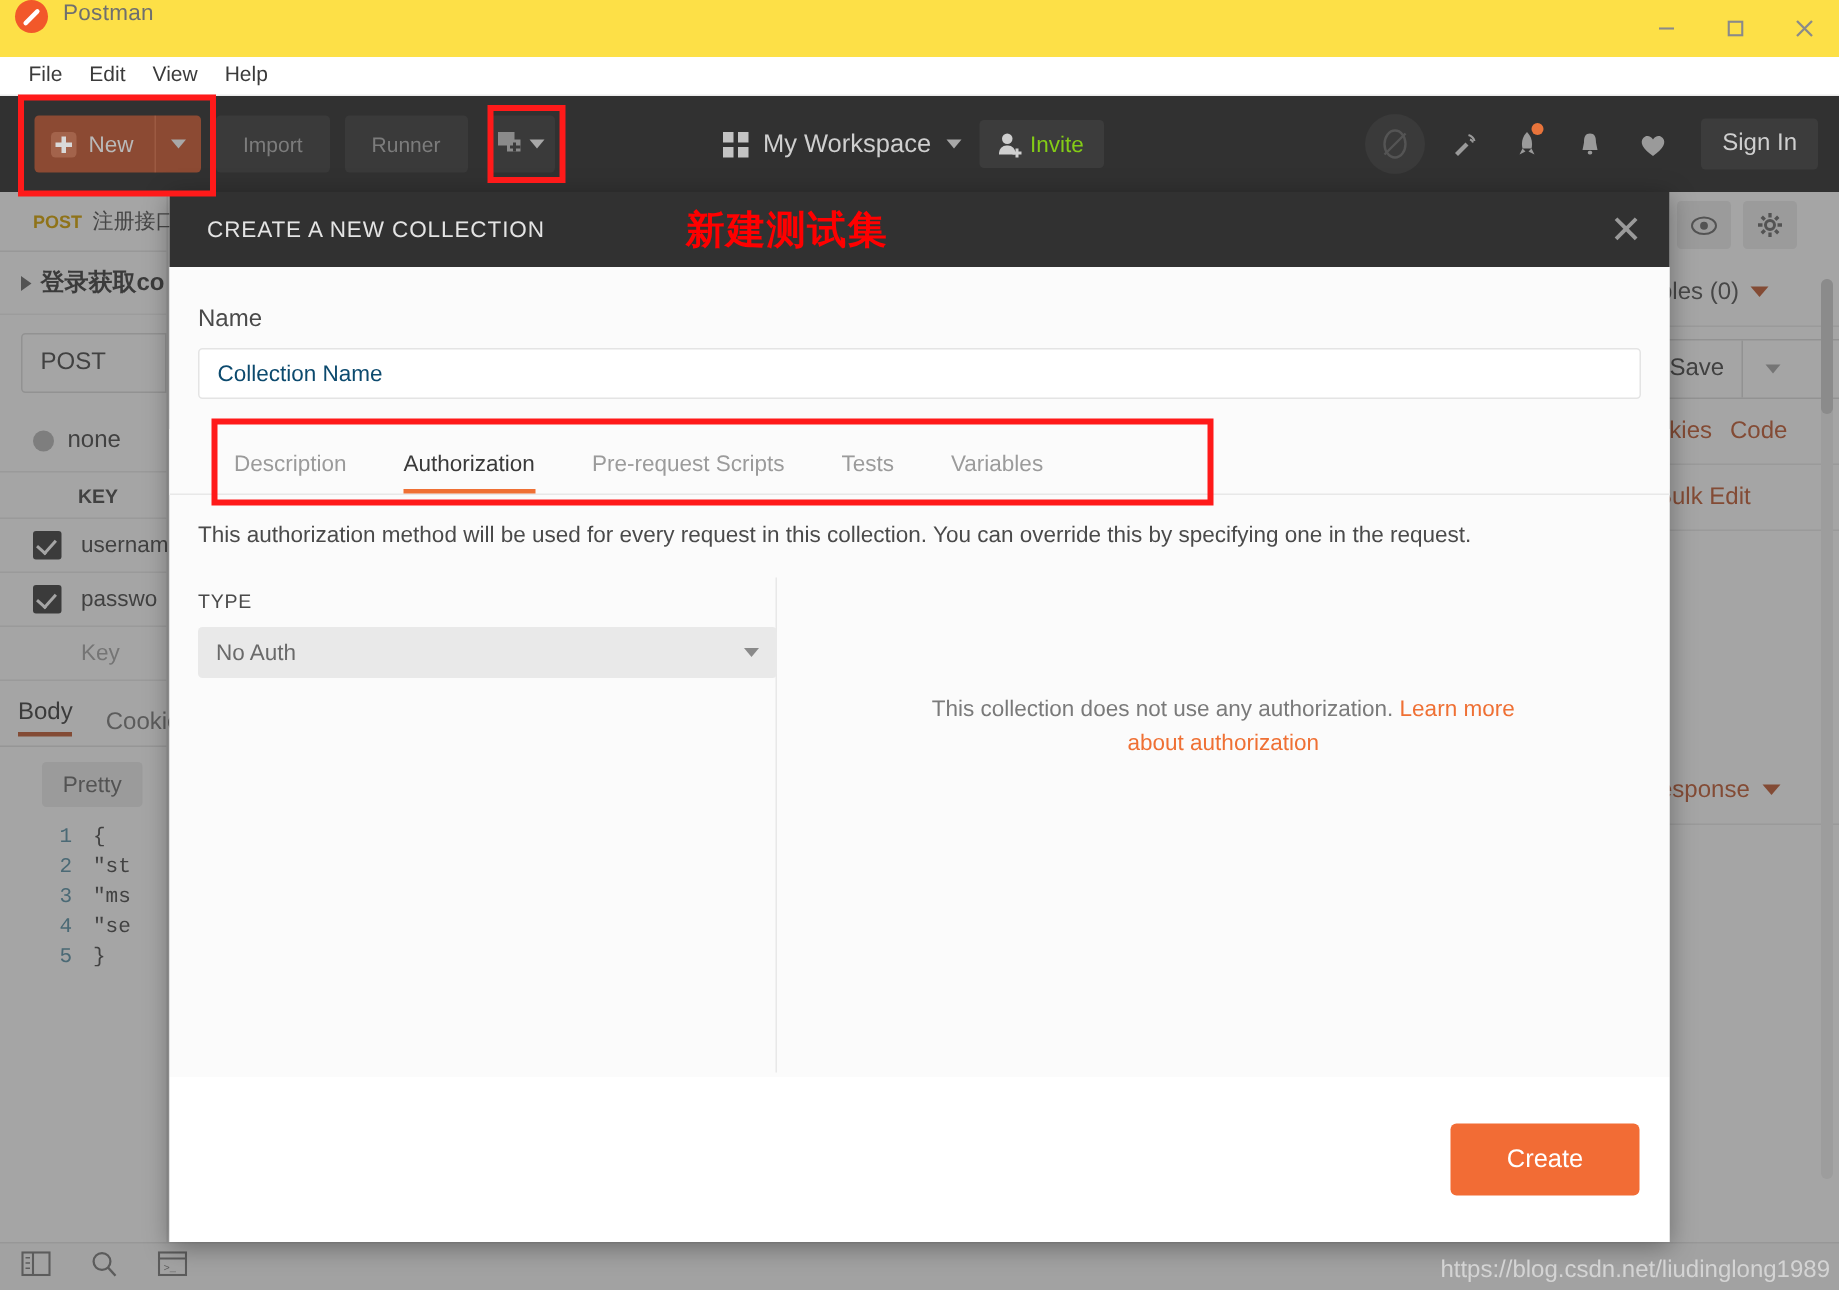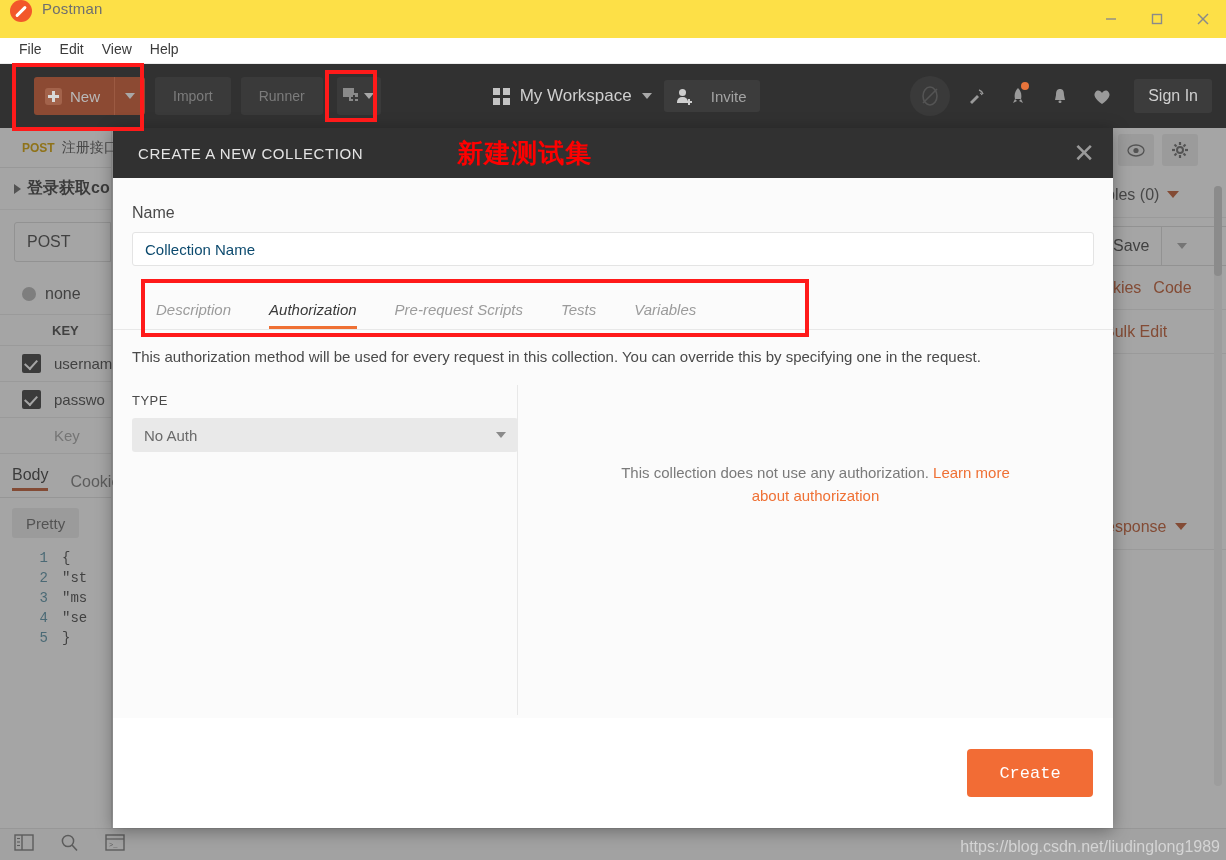--- a/index.html
+++ b/index.html
@@ -44,21 +44,21 @@
   .menu-item {
     font-size: 14px; color: #3b3b3b; padding: 0 9px; line-height: 22px;
   }
 
   
   .toolbar {
     position: absolute; left: 0; top: 64px; width: 1226px; height: 64px;
     background: #313131; display: flex; align-items: center;
   }
   .btn-new {
-    margin-left: 34px; height: 38px; background: #8c4a33;
+    margin-left: 23px; height: 38px; background: #8c4a33;
     color: #b9b9b9; border-radius: 3px; display: flex; align-items: flex-start;
     font-size: 15px; overflow: hidden;
   }
   .btn-new-main {
     display: flex; align-items: center; gap: 8px; padding: 0 14px 0 11px;
     height: 38px; border-right: 1px solid #9c5a42;
   }
   .plus-box {
     width: 17px; height: 17px; background: #a3634b; border-radius: 3px;
     position: relative;
@@ -106,22 +106,22 @@
     color: #c3c3c3;
   }
   .ws-grid {
     display: grid; grid-template-columns: 7px 7px; grid-template-rows: 7px 7px;
     gap: 3px;
   }
   .ws-grid i { background: #c3c3c3; display: block; }
   .ws-name { font-size: 17px; color: #cfcfcf; }
   .btn-invite {
     margin-left: 12px; height: 32px; padding: 0 13px; background: #3c3c3c;
-    border-radius: 3px; display: flex; align-items: center; gap: 20px;
-    color: #a3a3a3; font-size: 15px;
+    border-radius: 3px; display: flex; align-items: center; gap: 7px;
+    color: #84cc16; font-size: 15px;
   }
   .icon-person { width: 14px; height: 15px; position: relative; }
   .icon-person::before {
     content: ""; position: absolute; left: 2px; top: 0; width: 7px;
     height: 7px; border-radius: 50%; background: #cfcfcf;
   }
   .icon-person::after {
     content: ""; position: absolute; left: 0; top: 8px; width: 11px;
     height: 6px; border-radius: 5px 5px 0 0; background: #cfcfcf;
   }
@@ -222,21 +222,21 @@
   .cb.empty::after { display: none; }
   .kv-placeholder { color: #a8a8a8; }
   .body-tabs {
     height: 44px; display: flex; align-items: flex-end; gap: 22px;
     padding-left: 12px; font-size: 16px; color: #7b7b7b;
     border-bottom: 1px solid #e4e4e4; padding-bottom: 6px;
   }
   .body-tabs .act {
     color: #3f3f3f; border-bottom: 3px solid #c25c33; padding-bottom: 4px;
   }
-  .pretty-row { padding: 10px 0 0 12px; }
+  .pretty-row { padding: 10px 0 0 12px; text-align: center; }
   .pretty-pill {
     display: inline-flex; align-items: center; height: 30px; padding: 0 14px;
     background: #ededed; border-radius: 3px; font-size: 15px; color: #6a6a6a;
   }
   .code-area { padding-top: 10px; font-family: "Liberation Mono", monospace; }
   .code-line {
     display: flex; gap: 14px; font-size: 14px; line-height: 20px;
     padding-left: 38px;
   }
   .ln { color: #5b93a8; width: 10px; text-align: right; }
@@ -326,21 +326,20 @@
   }
   .name-input {
     margin: 0 19px; height: 34px; background: #ffffff;
     border: 1px solid #e4e4e4; border-radius: 3px; display: flex;
     align-items: center; padding: 0 12px; font-size: 15px; color: #0c4a6e;
   }
   .tabs {
     margin-top: 20px; height: 44px; display: flex; align-items: flex-end;
     gap: 0; padding-left: 19px; border-bottom: 1px solid #e8e8e8;
     background: #fbfbfb;
-    font-style: italic;
   }
   .tab {
     font-size: 15px; color: #9b9b9b; padding: 0 19px 11px 19px;
     position: relative;
   }
   .tab:first-child { padding-left: 24px; }
   .tab.active { color: #3a3a3a; }
   .tab.active::after {
     content: ""; position: absolute; left: 19px; right: 19px; bottom: 0;
     height: 3px; background: #ef7034;
@@ -382,21 +381,21 @@
     justify-content: flex-end; gap: 14px; padding-right: 20px;
   }
   .btn-cancel {
     width: 126px; height: 48px; background: #efefef; border-radius: 4px;
     display: flex; align-items: center; justify-content: center;
     font-size: 17px; color: #7a7a7a;
   }
   .btn-create {
     width: 126px; height: 48px; background: #f26c35; border-radius: 4px;
     display: flex; align-items: center; justify-content: center;
-    font-size: 17px; color: #ffffff; font-family: Liberation Mono, monospace;
+    font-size: 17px; color: #ffffff;
   }
 
   
   .redbox {
     position: absolute; border: 4px solid #ff1a1a; pointer-events: none;
   }
   #rb-new   { left: 12px;  top: 63px;  width: 132px; height: 68px; }
   #rb-coll  { left: 325px; top: 70px;  width: 52px;  height: 52px; }
   #rb-tabs  { left: 141px; top: 279px; width: 668px; height: 58px; }
 

